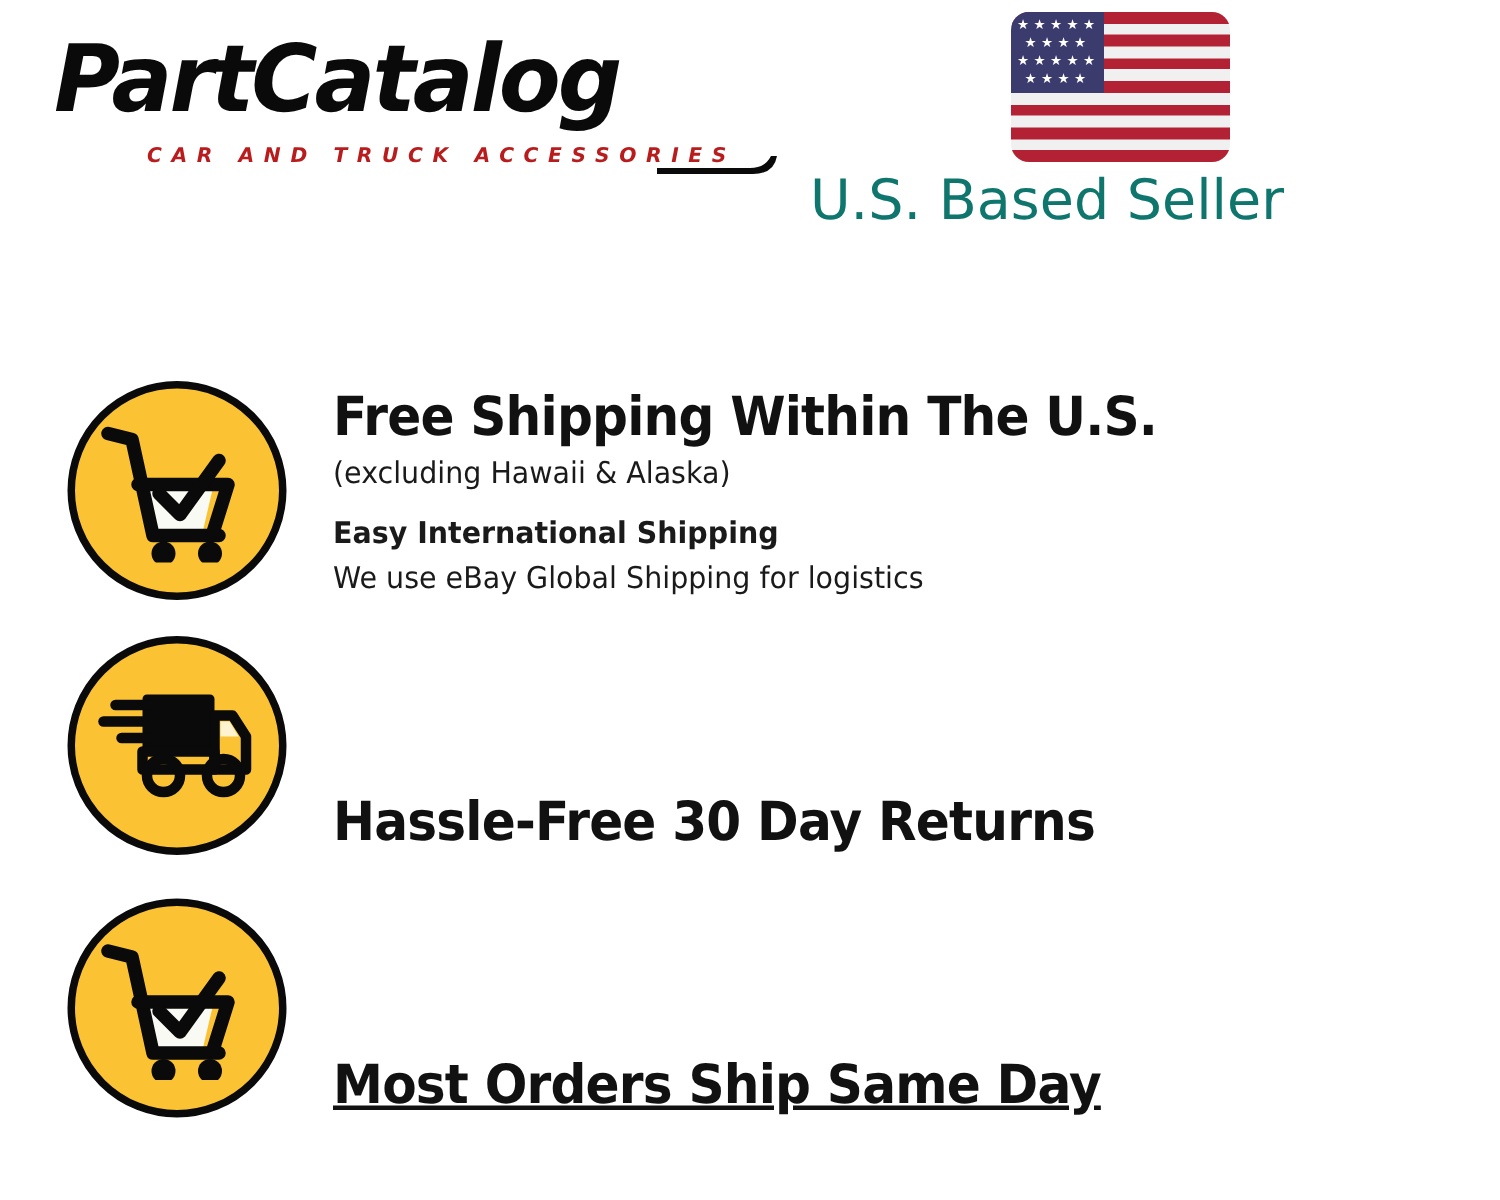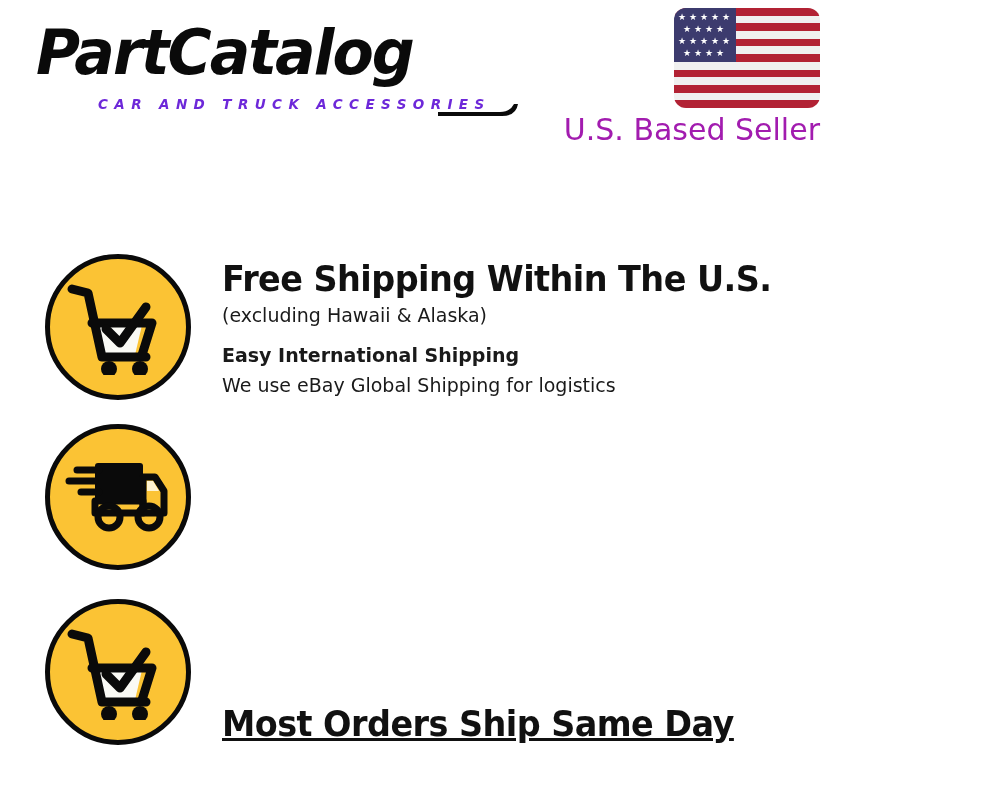--- a/index.html
+++ b/index.html
@@ -52,21 +52,21 @@
 
   .brand-tagline {
     position: absolute;
     left: 62px;
     top: 74px;
     font-family: "DejaVu Sans", sans-serif;
     font-weight: bold;
     font-style: italic;
     font-size: 13.5px;
     letter-spacing: 6.4px;
-    color: #6d28d9;
+    color: #b91c1c;
     white-space: nowrap;
   }
 
   .brand-swash {
     position: absolute;
     left: 400px;
     top: 80px;
     width: 84px;
     height: 18px;
     overflow: visible;
@@ -113,23 +113,23 @@
     color: #ffffff;
     font-size: 9px;
     line-height: 9px;
     font-family: "DejaVu Sans", sans-serif;
   }
 
   .seller-text {
     margin-top: 4px;
     font-family: "DejaVu Sans", sans-serif;
     font-weight: 400;
-    font-size: 30px;
+    font-size: 37px;
     letter-spacing: 0px;
-    color: #a21caf;
+    color: #0f766e;
     white-space: nowrap;
   }
 
   
   .features {
     position: absolute;
     top: 240px;
     left: 0;
     width: 1000px;
   }
@@ -275,20 +275,23 @@
         <path d="M4 22 H30" stroke="#0a0a0a" stroke-width="7" stroke-linecap="round"></path>
         <path d="M12 11 H34" stroke="#0a0a0a" stroke-width="7" stroke-linecap="round"></path>
         <path d="M16 33 H34" stroke="#0a0a0a" stroke-width="7" stroke-linecap="round"></path>
         <path d="M78 18 H90 L99 32 V54 H78 Z" fill="none" stroke="#0a0a0a" stroke-width="7" stroke-linejoin="round"></path>
         <path d="M82 22 H88 L94 32 H82 Z" fill="#FFF3D0"></path>
         <path d="M30 42 H78 V54 H30 Z" fill="none" stroke="#0a0a0a" stroke-width="7" stroke-linejoin="round"></path>
         <circle cx="44" cy="58" r="11" fill="none" stroke="#0a0a0a" stroke-width="7"></circle>
         <circle cx="84" cy="58" r="11" fill="none" stroke="#0a0a0a" stroke-width="7"></circle>
       </svg>
     </div>
+    <div class="feature-text">
+      <div class="feature-headline">Hassle-Free 30 Day Returns</div>
+    </div>
   </div>
 
   <div class="feature-row row-3">
     <div class="icon-badge">
       <svg width="104" height="96" viewBox="0 0 104 96">
         <path d="M28 46 L76 46 L69 76 L36 76 Z" fill="#FAFAF5"></path>
         <path d="M6 10 L22 14 L36 78 L80 78" fill="none" stroke="#0a0a0a" stroke-width="9" stroke-linecap="round" stroke-linejoin="round"></path>
         <path d="M26 44 L86 44 L76 76" fill="none" stroke="#0a0a0a" stroke-width="9" stroke-linecap="round" stroke-linejoin="round"></path>
         <path d="M40 50 L54 64 L80 28" fill="none" stroke="#0a0a0a" stroke-width="9" stroke-linecap="round" stroke-linejoin="round"></path>
         <circle cx="43" cy="90" r="8" fill="#0a0a0a"></circle>

